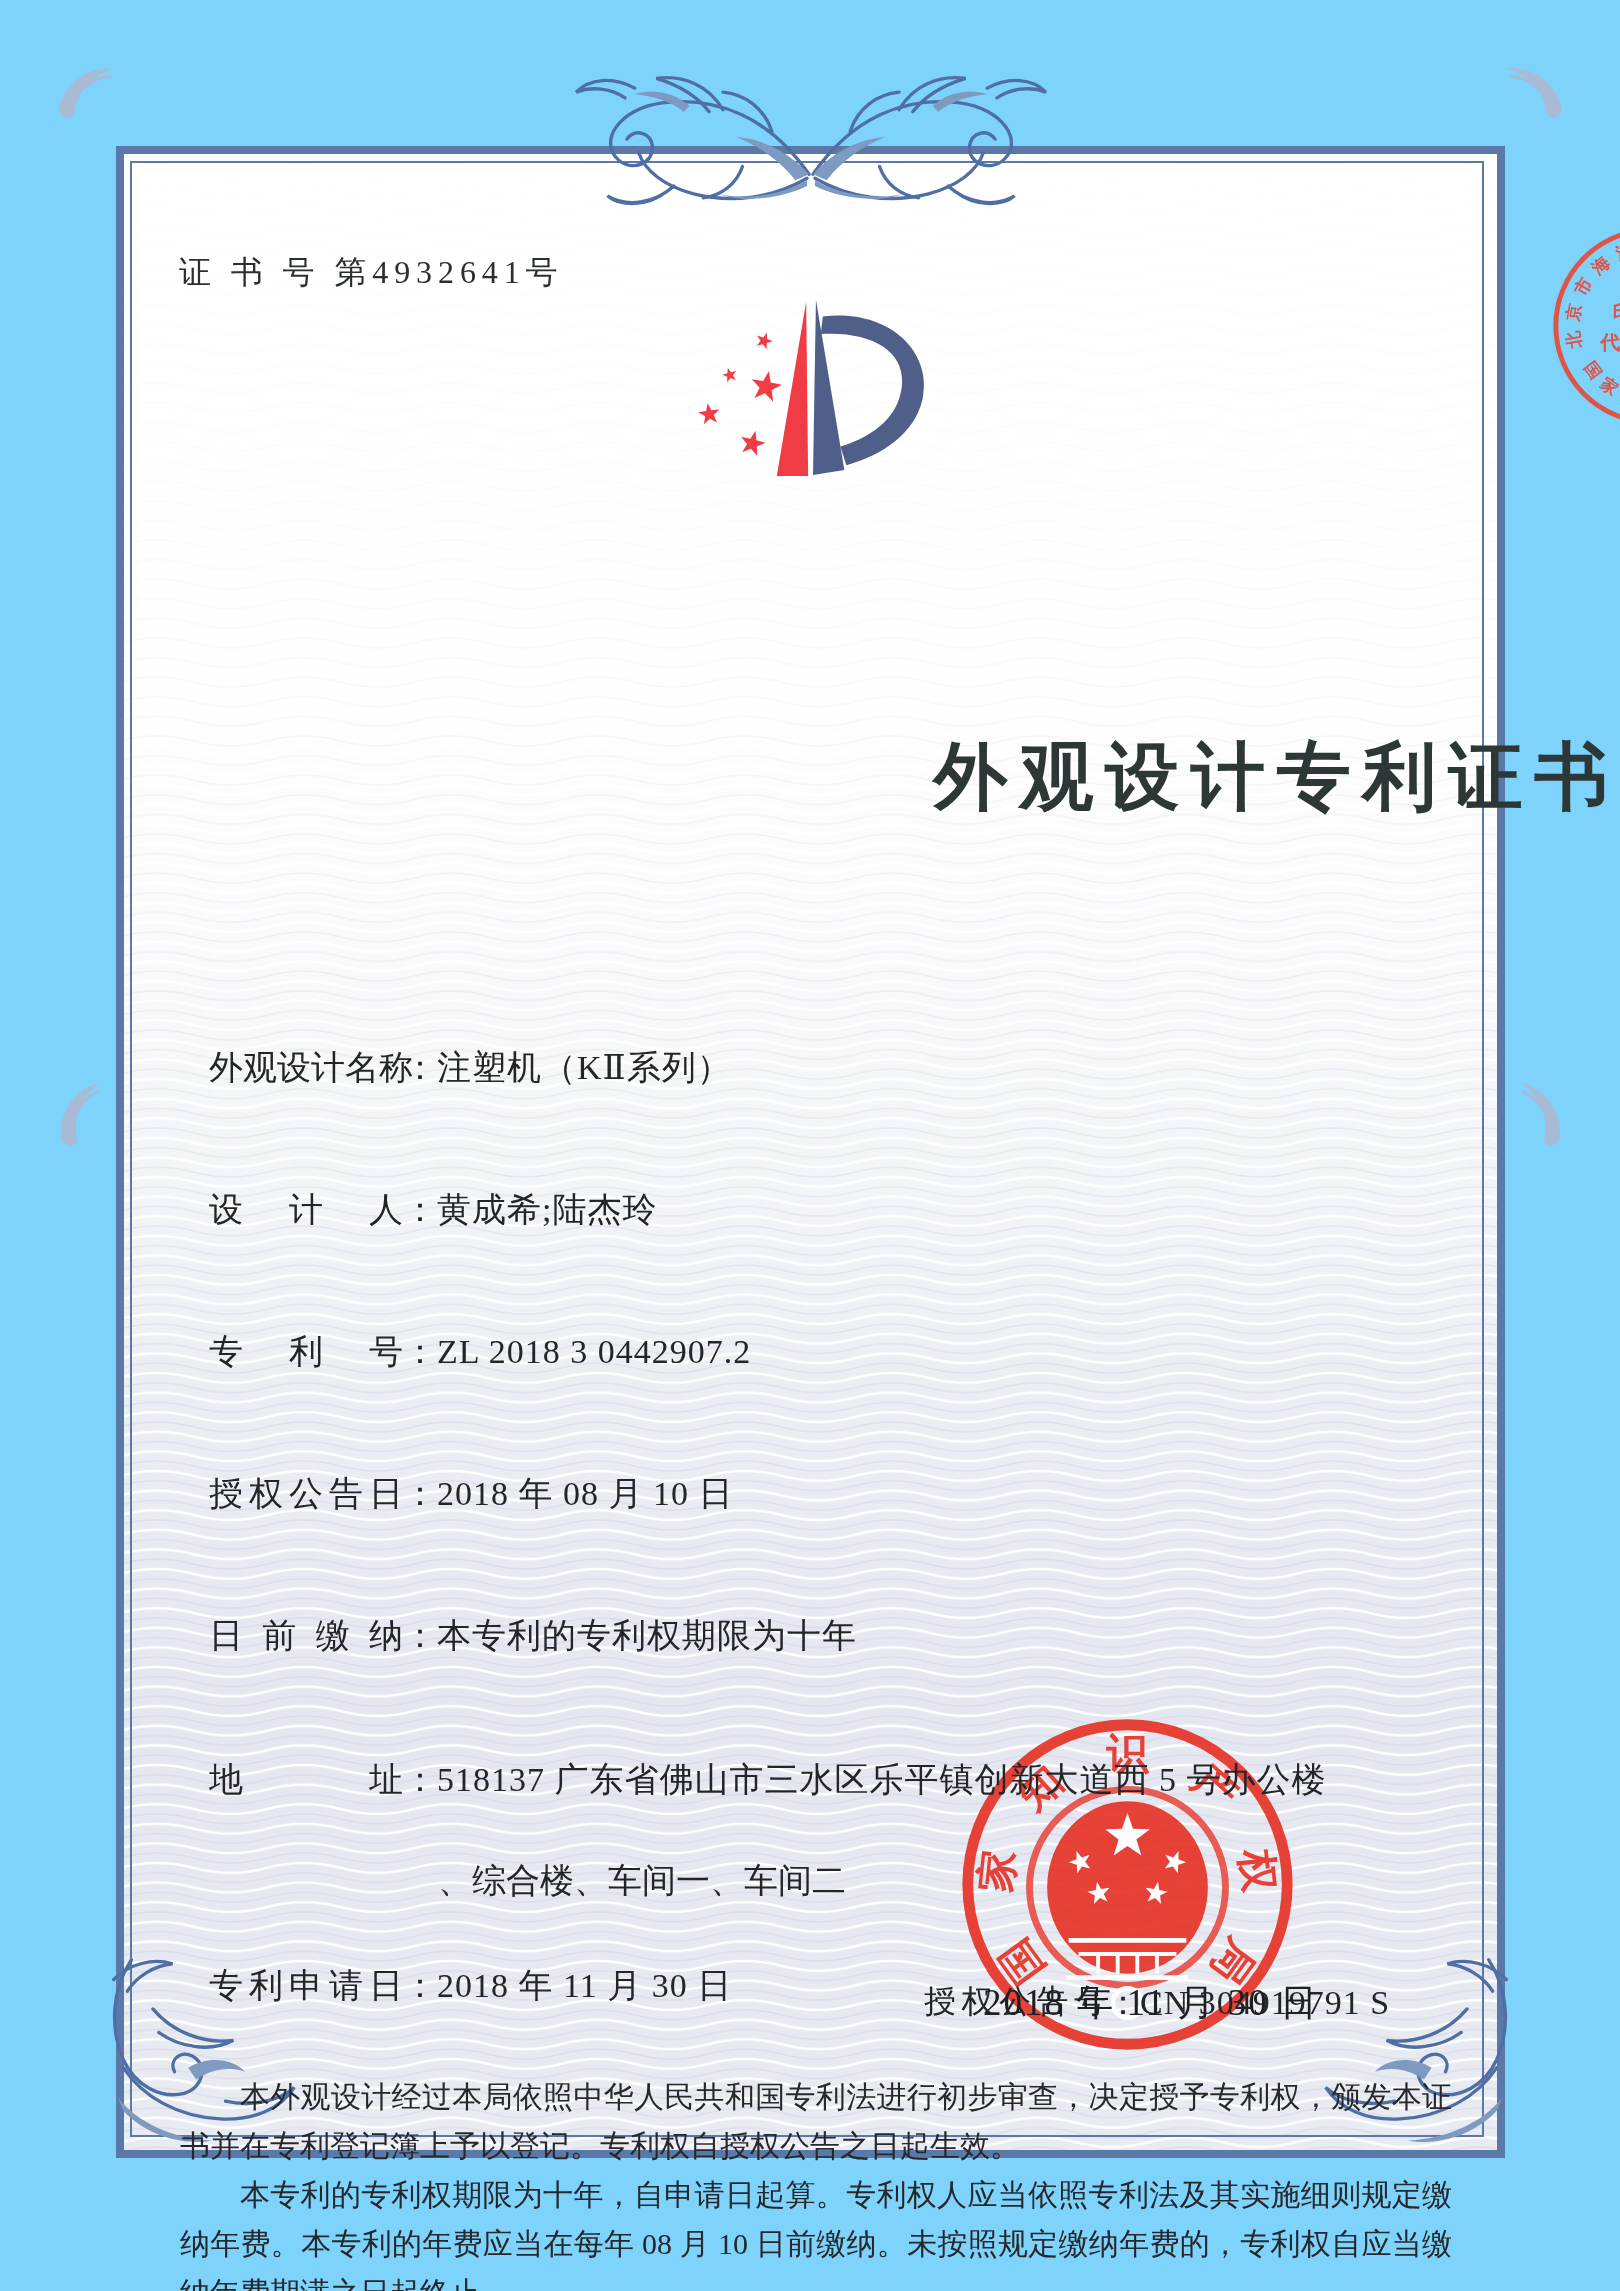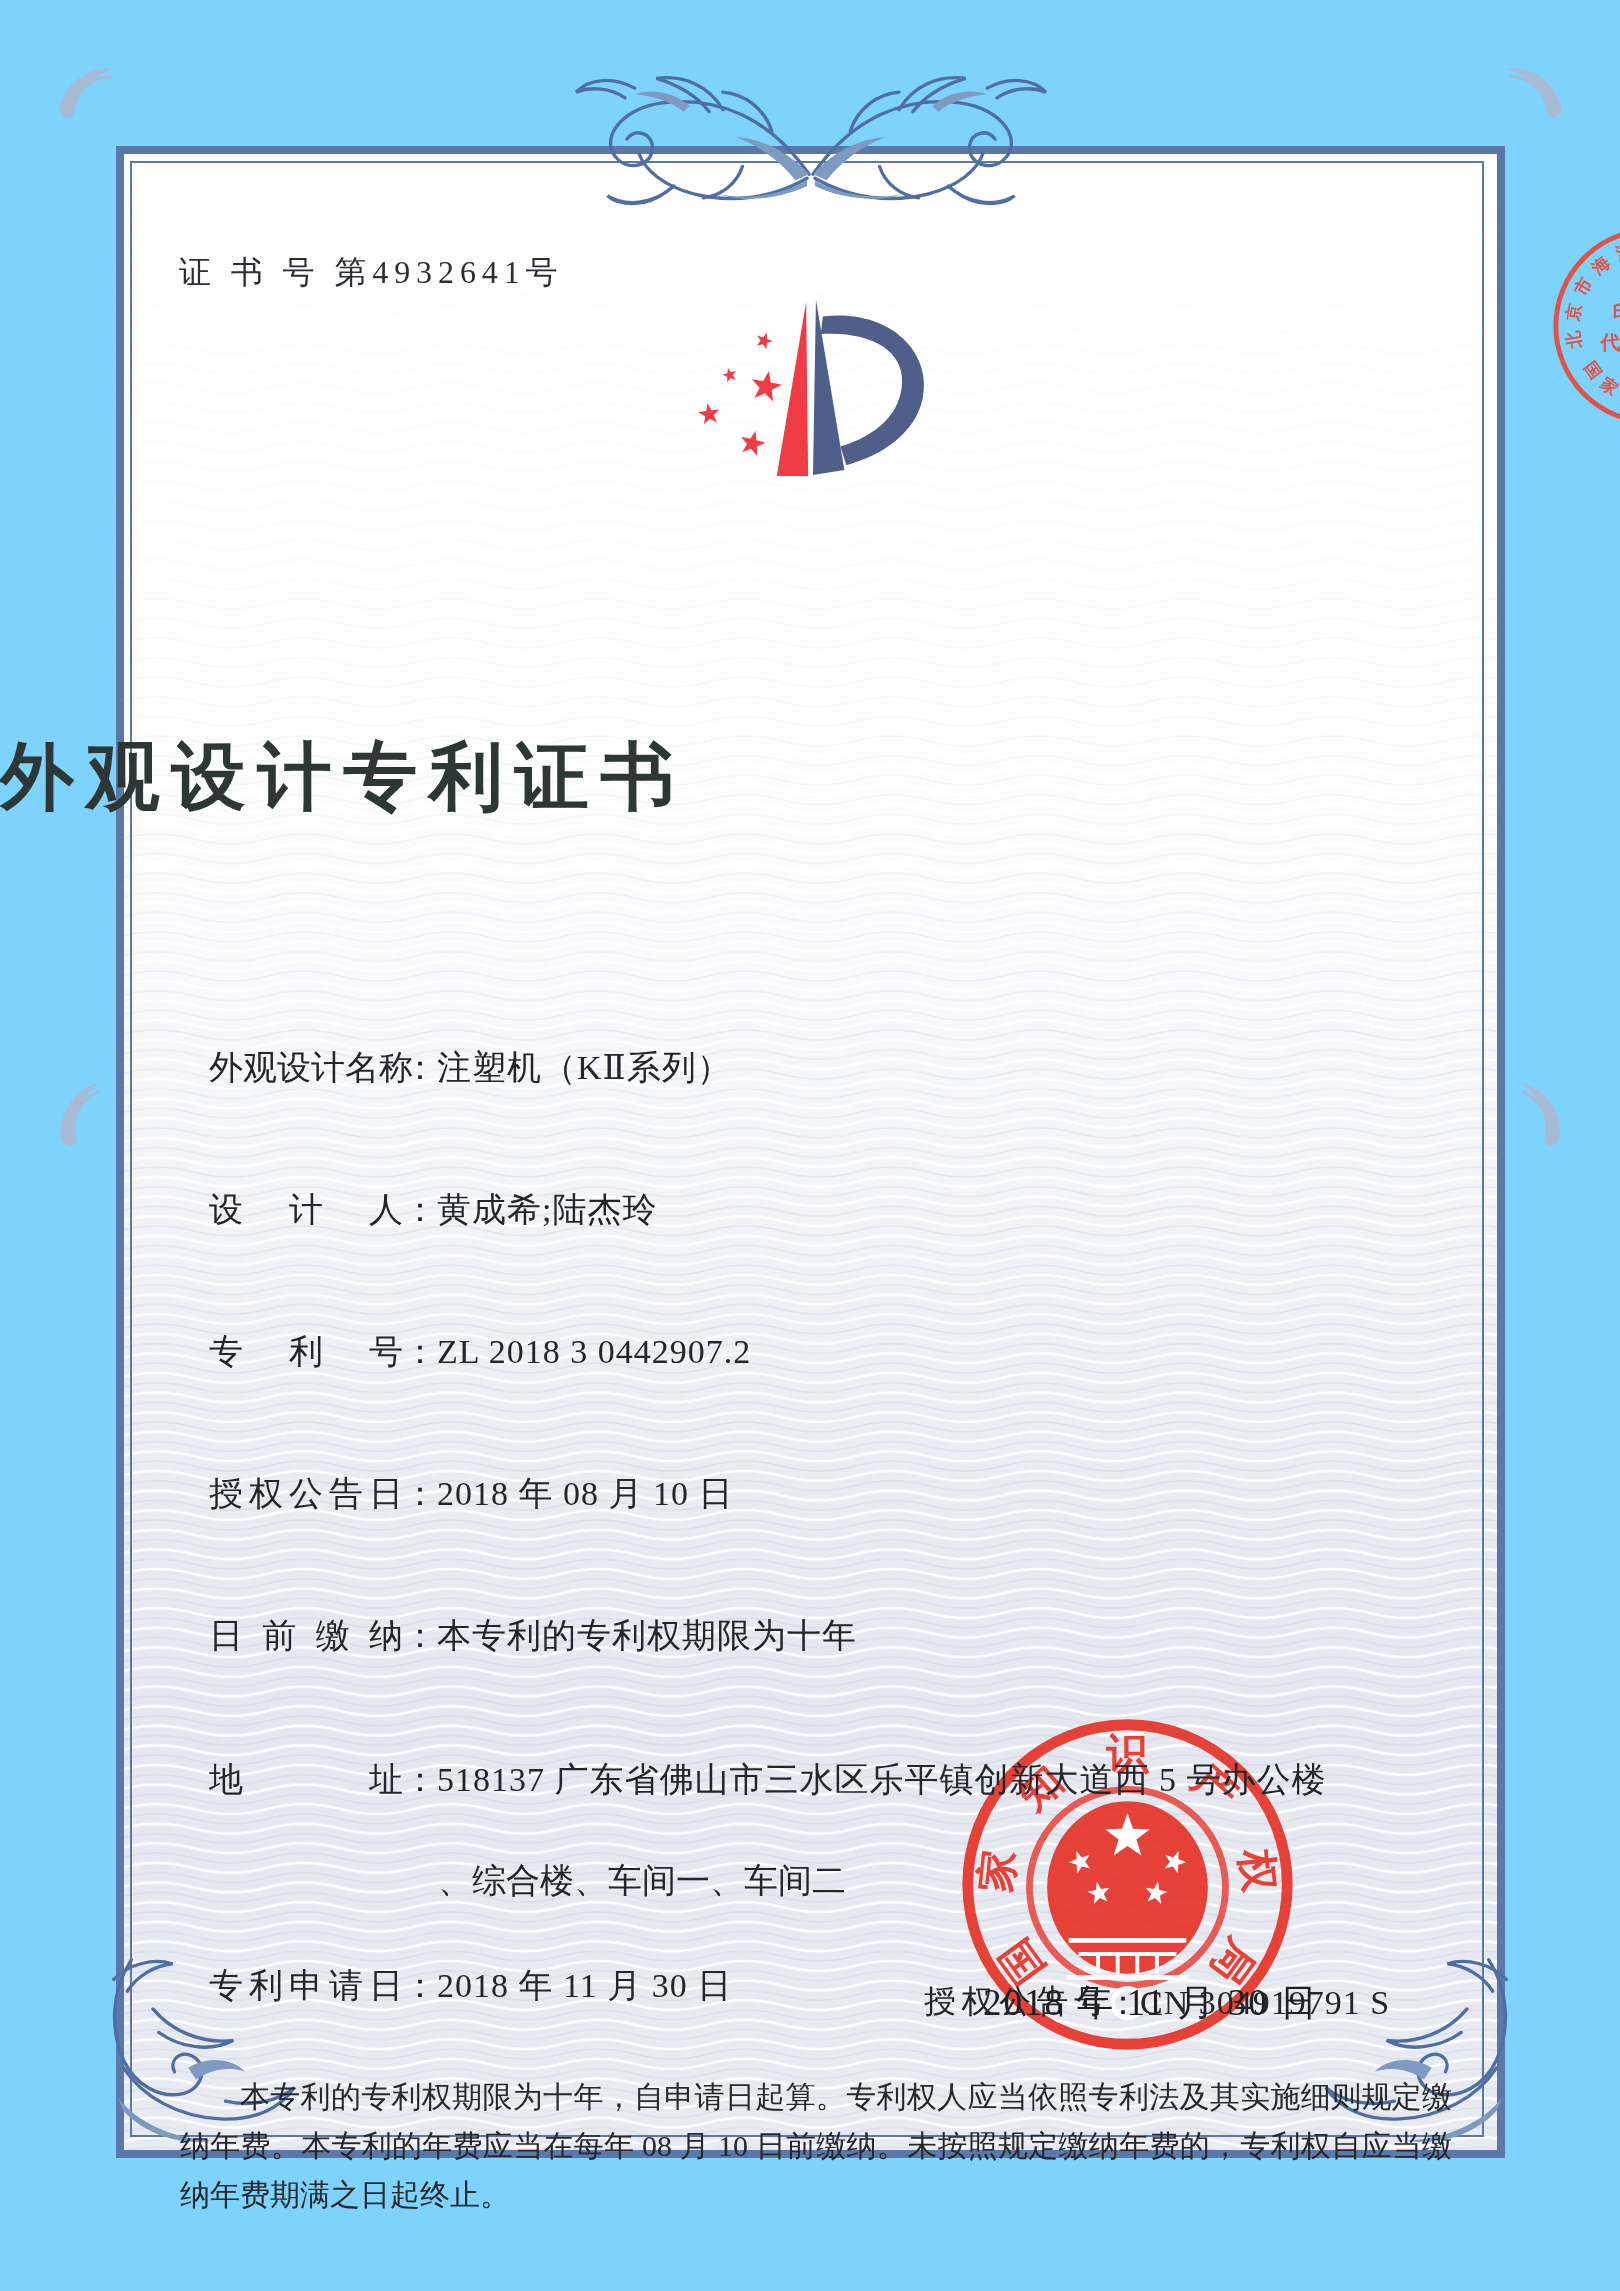--- a/index.html
+++ b/index.html
@@ -30,21 +30,21 @@
   .orn{position:absolute;}
   
   .cert-no{
     position:absolute; left:179px; top:251px;
     font-size:32px; letter-spacing:5.9px; color:#2b2f33;
   }
   .logo{position:absolute; left:674px; top:233px;}
   .tax-stamp{position:absolute; left:1264px; top:176px; opacity:.93;}
   .title{
     position:absolute; left:0; top:469px; width:1620px;
-    text-align:left; font-size:74px; font-weight:600;
+    text-align:right; font-size:74px; font-weight:600;
     letter-spacing:11.8px; color:#2d3735;
   }
   
   .field{position:absolute; left:209px; font-size:34px; white-space:nowrap; color:#232528;}
   .flabel{
     display:inline-block; width:194px; text-align:justify; text-align-last:justify;
     vertical-align:top;
   }
   .fvalue{letter-spacing:1px;}
   .addr2{position:absolute; left:438px; font-size:34px; color:#232528;}
@@ -218,20 +218,21 @@
 
   <div class="field z" style="top:1282px; width:1274px;">
     <span class="flabel">专利申请日</span>：<span class="fvalue">2018 年 11 月 30 日</span>
     <span class="grant-right">
       <span class="flabel">授权公告号</span>：<span class="fvalue">CN 304919791 S</span>
     </span>
   </div>
 
   
   <div class="body-text z">
+    <p>本外观设计经过本局依照中华人民共和国专利法进行初步审查，决定授予专利权，颁发本证书并在专利登记簿上予以登记。专利权自授权公告之日起生效。</p>
     <p>本专利的专利权期限为十年，自申请日起算。专利权人应当依照专利法及其实施细则规定缴纳年费。本专利的年费应当在每年 08 月 10 日前缴纳。未按照规定缴纳年费的，专利权自应当缴纳年费期满之日起终止。</p>
 
   </div>
 
   
   
 
   
   
 

